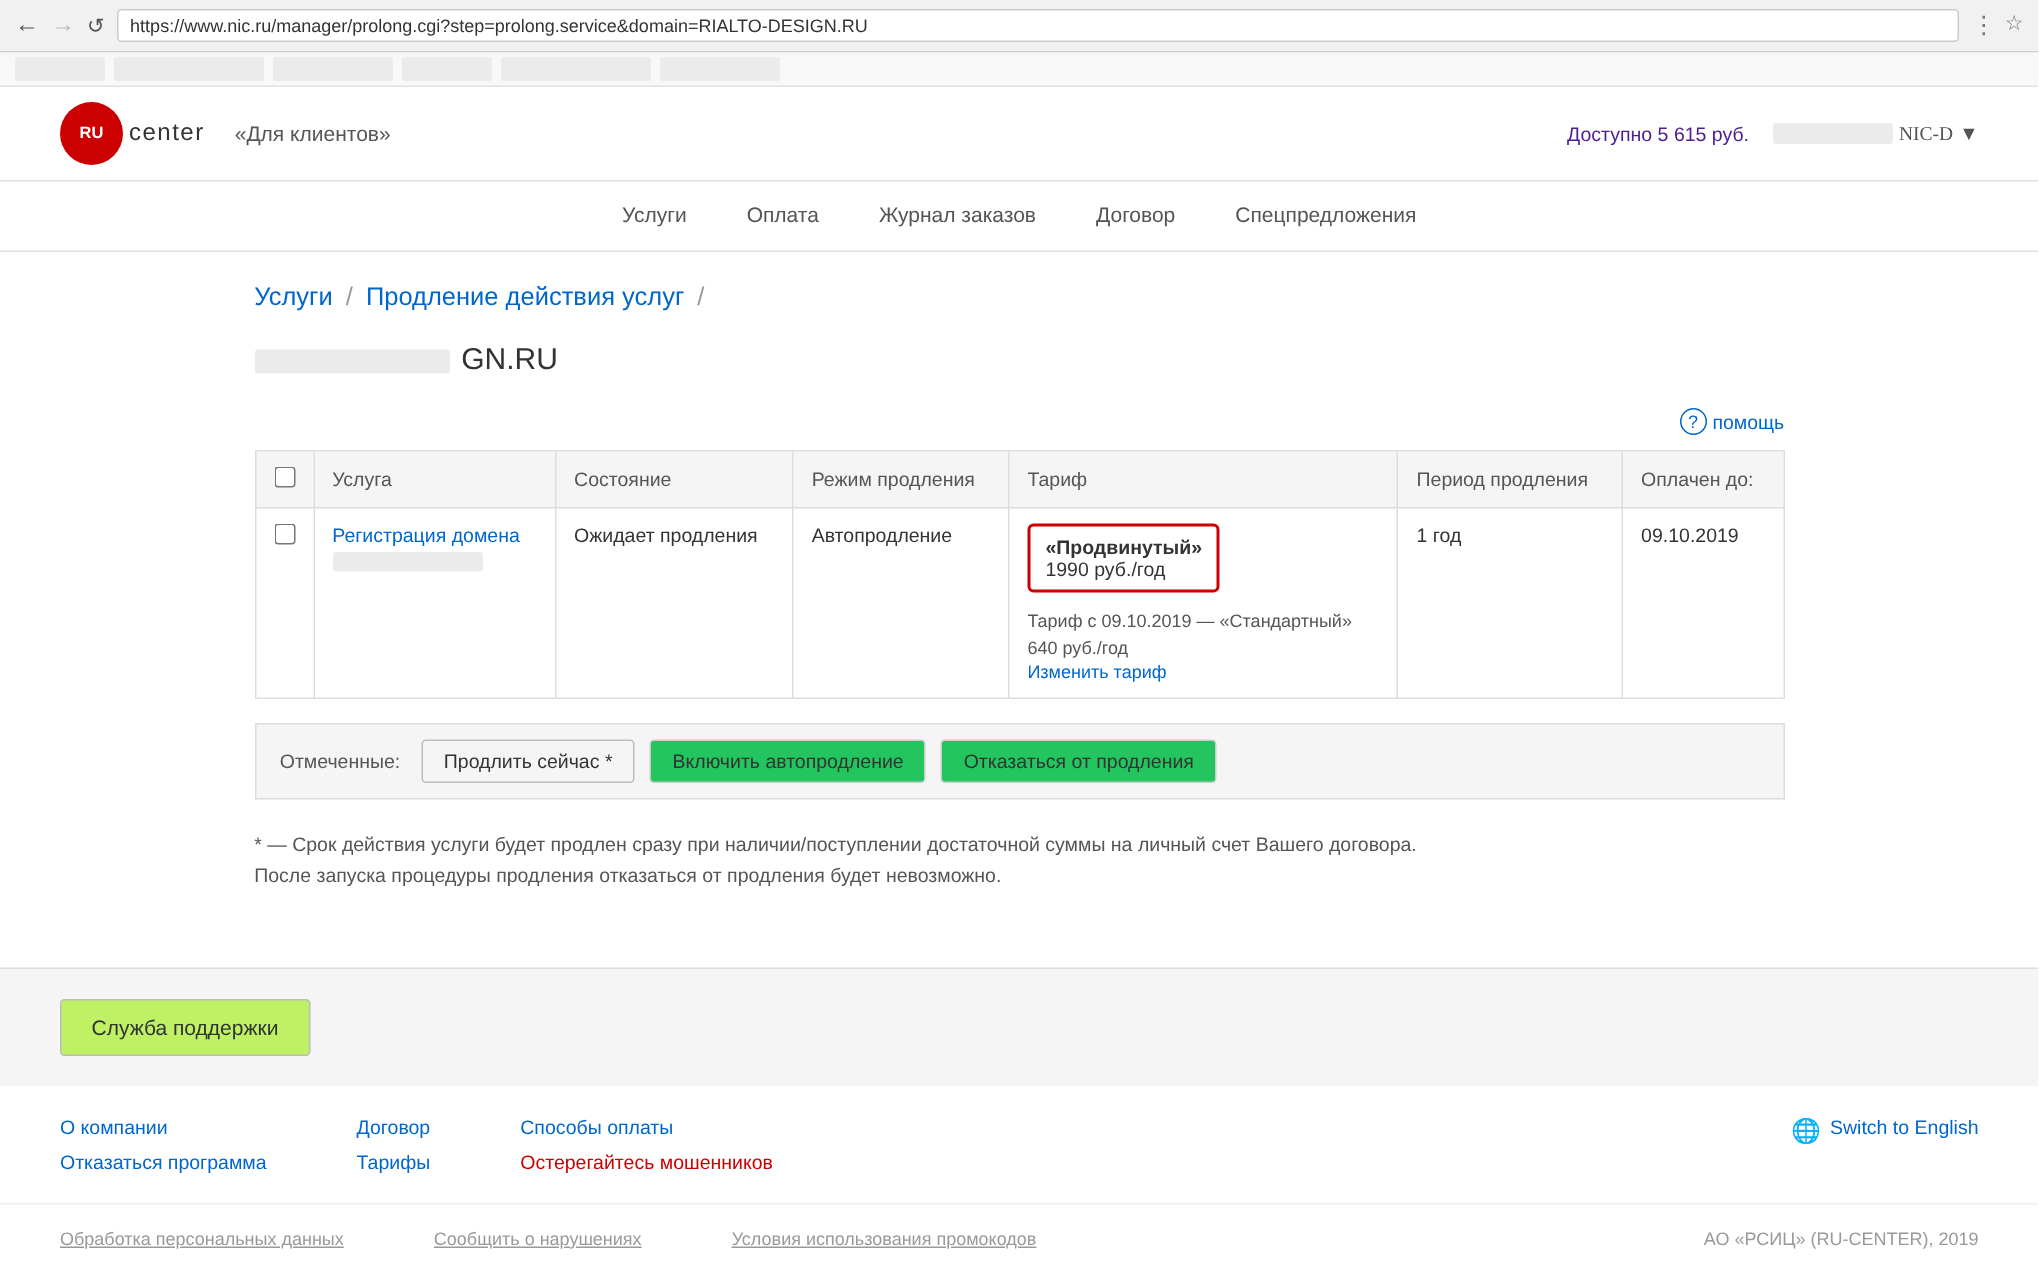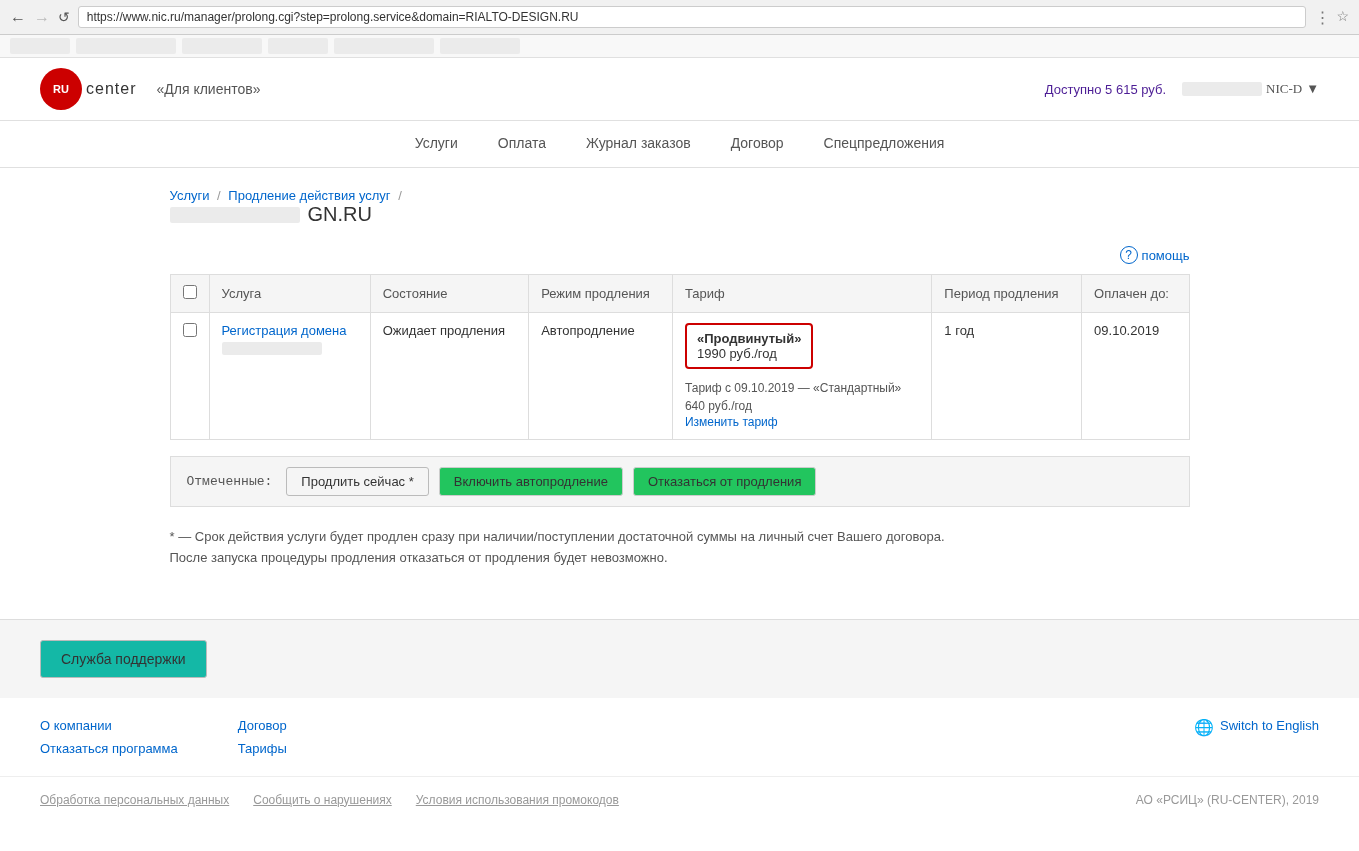--- a/index.html
+++ b/index.html
@@ -125,23 +125,23 @@
 
     
     .page-content {
       max-width: 1100px;
       margin: 0 auto;
       padding: 20px 40px;
     }
 
     
     .breadcrumb {
-      font-size: 13px;
-      color: #0066cc;
-      margin-bottom: 0;
+      font-size: 17px;
+      color: #0066cc;
+      margin-bottom: 21px;
     }
     .breadcrumb a { color: #0066cc; text-decoration: none; }
     .breadcrumb span { color: #999; margin: 0 4px; }
 
     
     .page-title-area {
       margin-bottom: 20px;
     }
     .domain-blur {
       display: inline-block;
@@ -256,21 +256,20 @@
       padding: 10px 16px;
       display: flex;
       align-items: center;
       gap: 10px;
       margin-bottom: 20px;
     }
     .action-bar-label {
       font-size: 13px;
       color: #555;
       margin-right: 4px;
-      font-family: Liberation Mono, monospace;
     }
     .btn {
       padding: 6px 14px;
       font-size: 13px;
       border: 1px solid #ccc;
       border-radius: 3px;
       cursor: pointer;
       background: #22c55e;
       color: #333;
     }
@@ -293,21 +292,21 @@
       border-top: 1px solid #ddd;
       padding: 20px 40px;
       display: flex;
       align-items: center;
       gap: 30px;
     }
     .support-btn {
       padding: 10px 20px;
       border: 1px solid #bbb;
       border-radius: 3px;
-      background: #14b8a6;
+      background: #bef264;
       font-size: 14px;
       cursor: pointer;
       color: #333;
       white-space: nowrap;
     }
     .phone-numbers {
       display: flex;
       gap: 40px;
       font-size: 16px;
       color: #333;
@@ -351,21 +350,21 @@
 
     
     .footer-bottom {
       padding: 16px 40px;
       display: flex;
       justify-content: space-between;
       align-items: center;
     }
     .footer-legal {
       display: flex;
-      gap: 24px;
+      gap: 60px;
       justify-content: center;
     }
     .footer-legal a {
       font-size: 12px;
       color: #999;
       text-decoration: underline;
       cursor: pointer;
     }
     .footer-copyright {
       font-size: 12px;
@@ -512,20 +511,24 @@
 
 <div class="footer-links">
   <div class="footer-col">
     <a class="footer-link">О компании</a>
     <a class="footer-link">Отказаться программа</a>
   </div>
   <div class="footer-col">
     <a class="footer-link">Договор</a>
     <a class="footer-link">Тарифы</a>
   </div>
+  <div class="footer-col">
+    <a class="footer-link">Способы оплаты</a>
+    <a class="footer-link red">Остерегайтесь мошенников</a>
+  </div>
   <div class="footer-right">
     <span class="globe-icon">🌐</span>
     <a class="switch-lang">Switch to English</a>
   </div>
 </div>
 
 <div class="footer-bottom">
   <div class="footer-legal">
     <a>Обработка персональных данных</a>
     <a>Сообщить о нарушениях</a>

